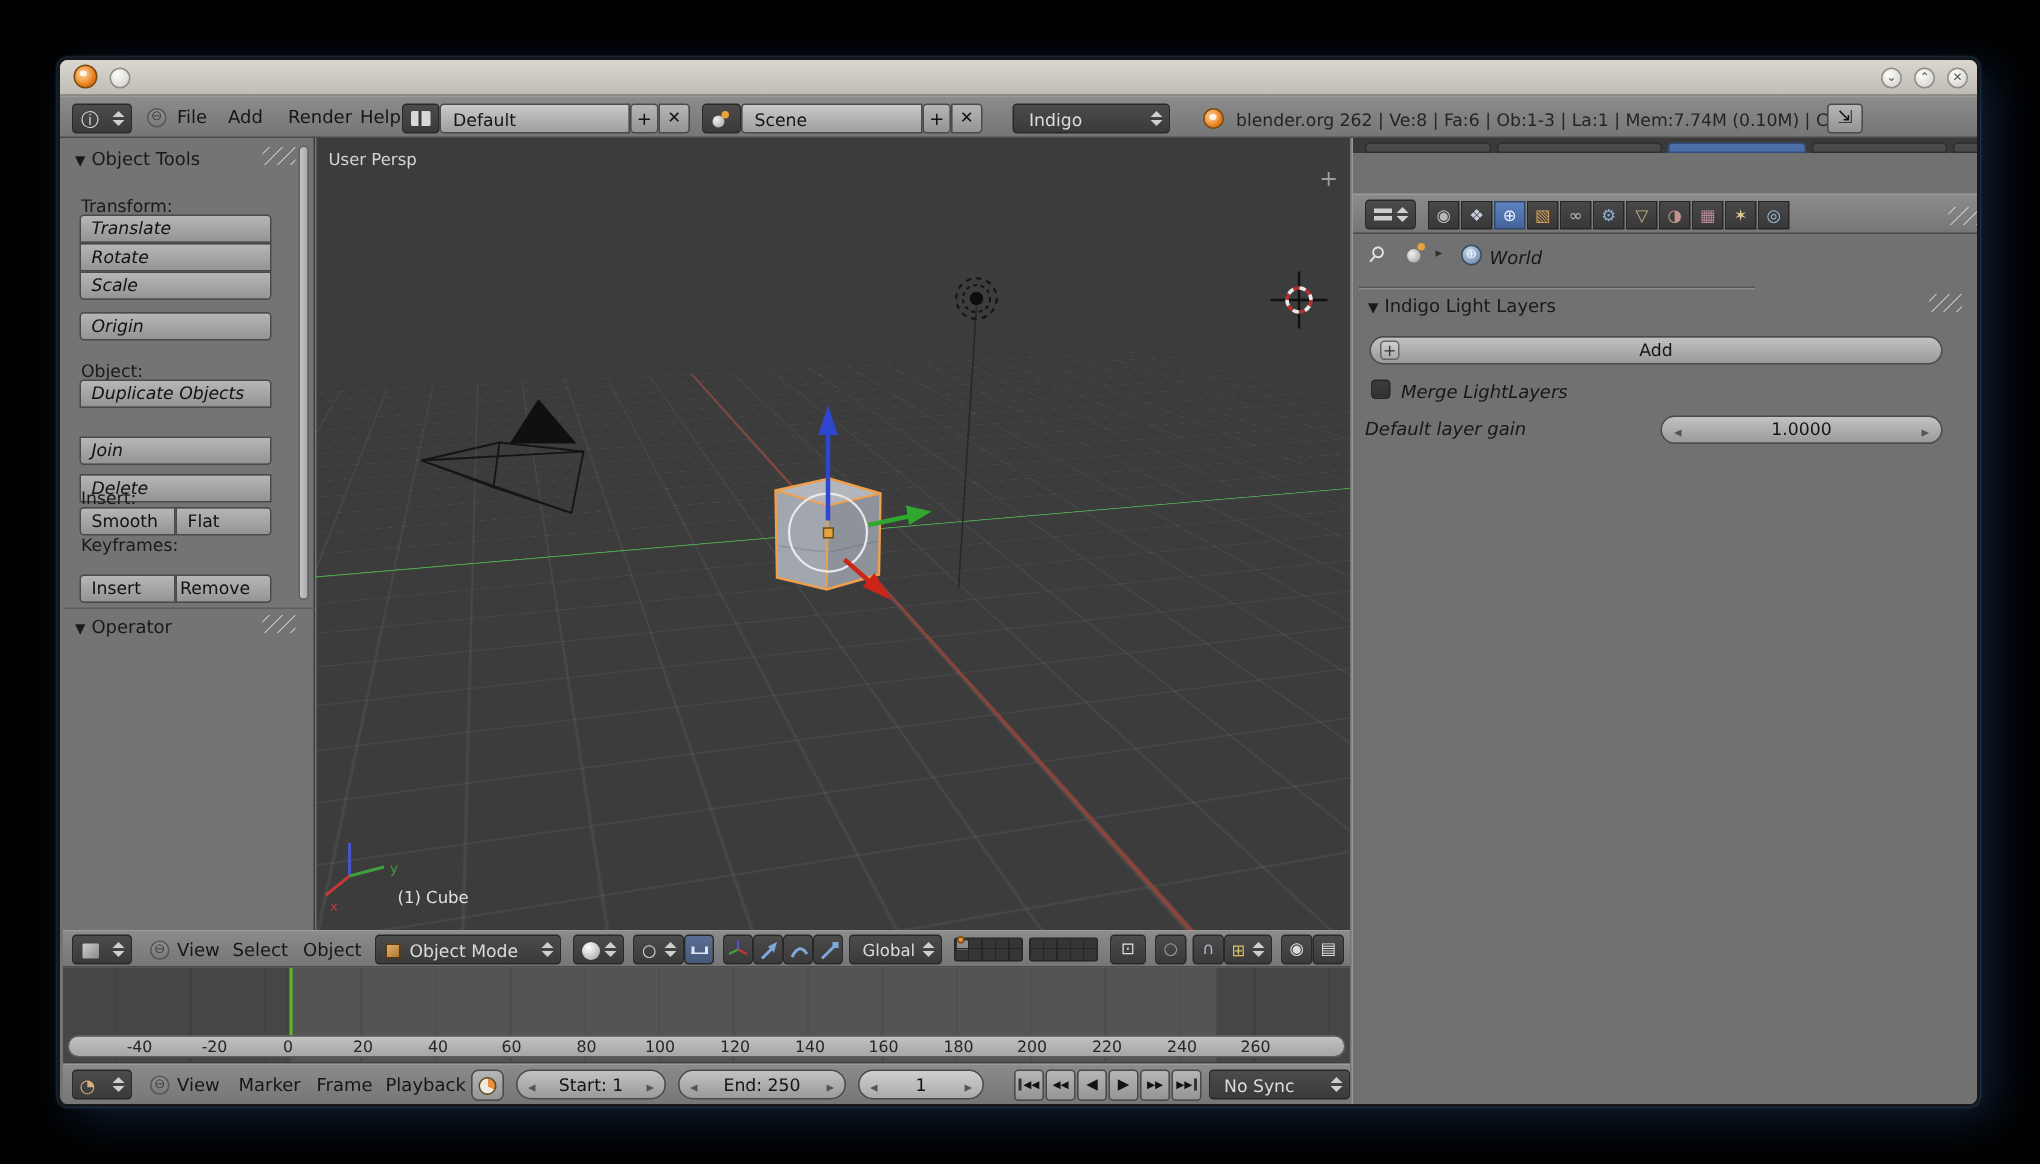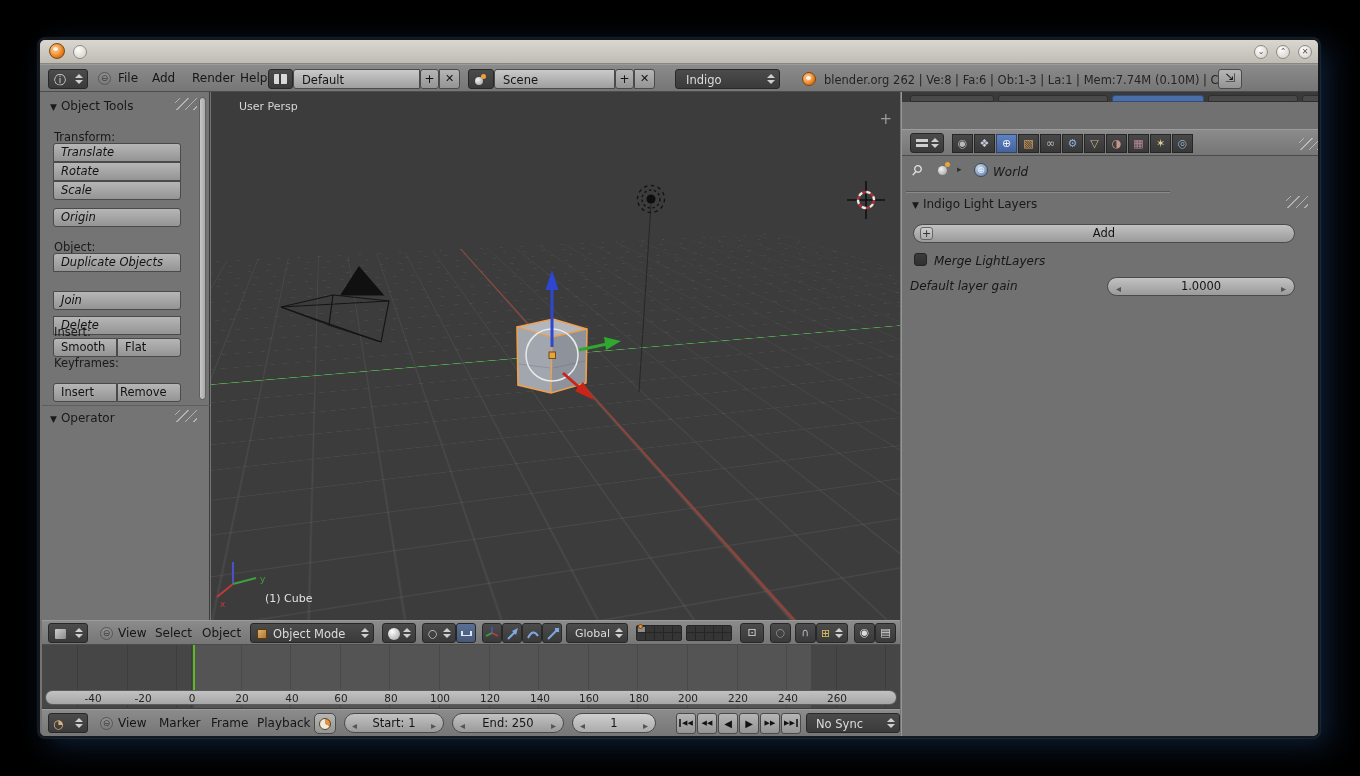--- a/index.html
+++ b/index.html
@@ -232,21 +232,21 @@
 
       <g>
         <line x1="22" y1="492" x2="22" y2="470" stroke="#4a52c8" stroke-width="2"></line>
         <line x1="22" y1="492" x2="45" y2="486" stroke="#3fa03f" stroke-width="2"></line>
         <line x1="22" y1="492" x2="6" y2="505" stroke="#c03a3a" stroke-width="2"></line>
         <text x="49" y="490" font-size="9" fill="#3fa03f">y</text>
         <text x="9" y="515" font-size="9" fill="#c03a3a">x</text>
       </g>
     </svg>
 
-    <span class="vp-label" style="left:28px; top:8px;">User Persp</span>
+    <span class="vp-label" style="left:8px; top:8px;">User Persp</span>
     <span class="vp-label" style="left:54px; top:500px; color:#e2e2e2;">(1) Cube</span>
     <span style="position:absolute; right:8px; top:18px; color:#9c9c9c; font-size:15px;">+</span>
   </div>
 
   <div class="hdr" style="left:2px; top:580px; width:858px; height:25px;">
     <div class="btn-dark" style="left:6px; top:2px; width:40px; height:20px;">
       <span style="position:absolute; left:6px; top:5px; width:11px; height:10px; background:linear-gradient(135deg,#cfcfcf,#8a8a8a); border-radius:1px;"></span>
       <span class="updn">
           <b class="u"></b>
           <b class="d"></b>

